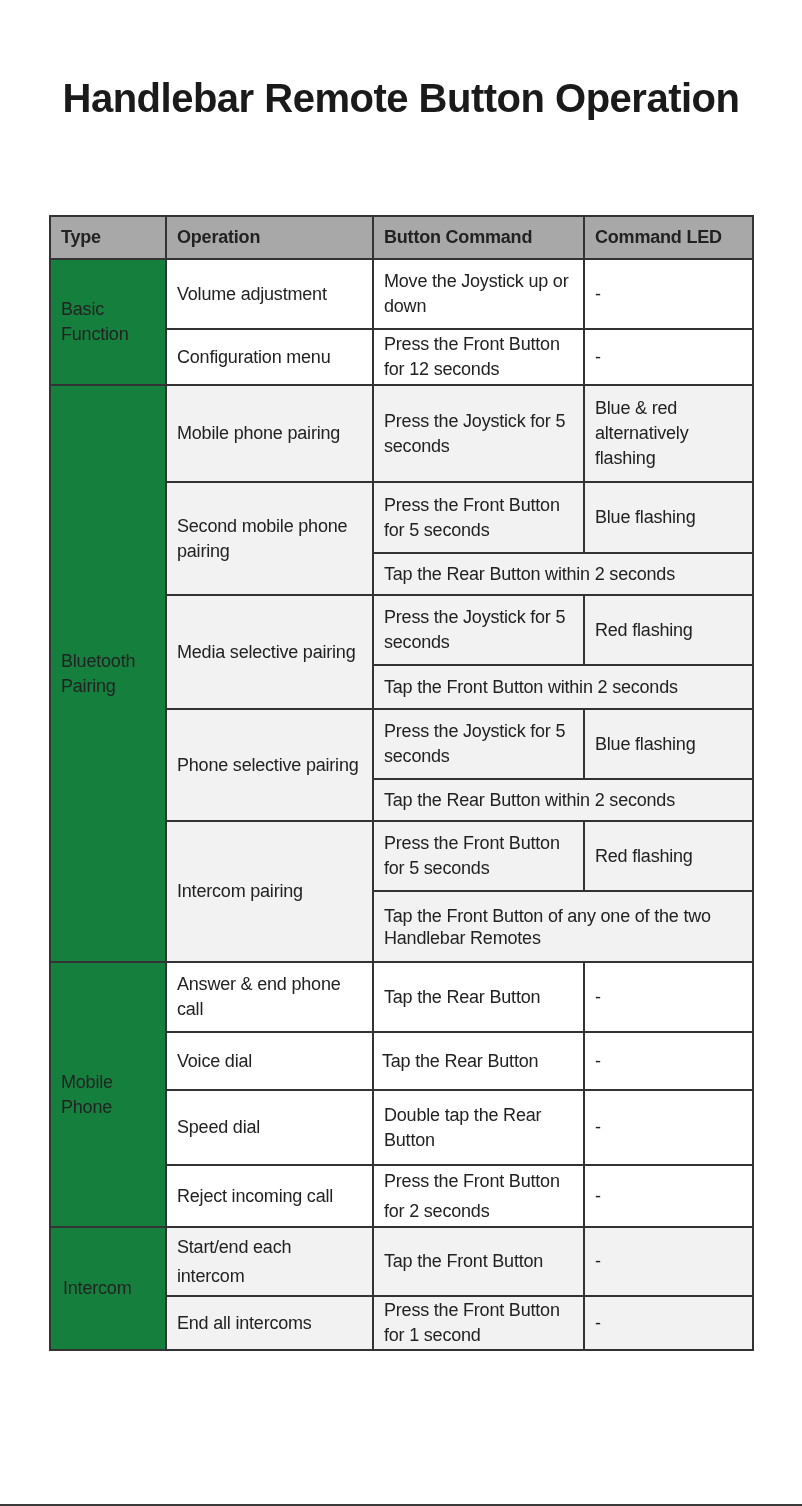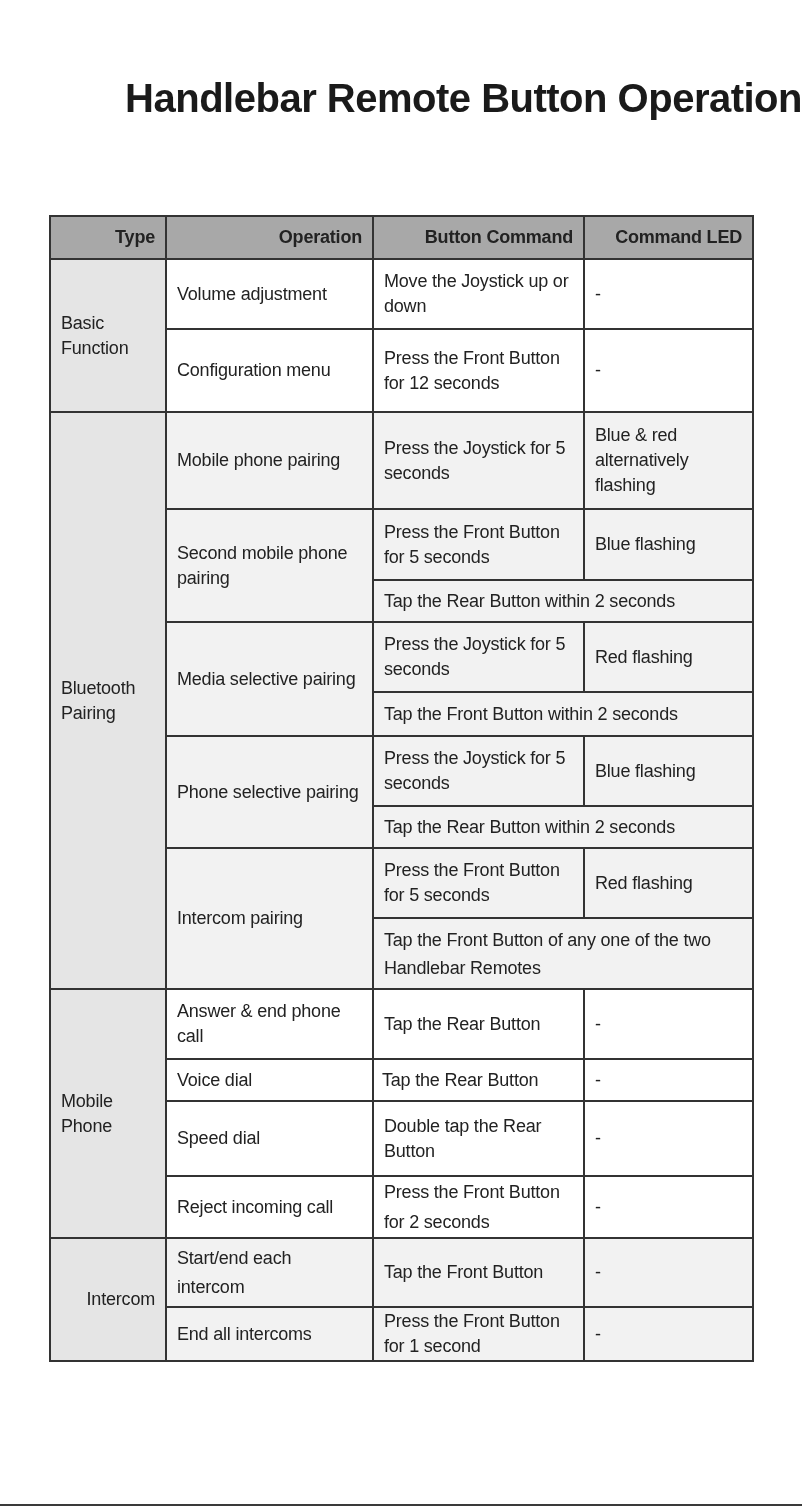--- a/index.html
+++ b/index.html
@@ -13,21 +13,21 @@
     position: relative;
     overflow: hidden;
     font-family: "Liberation Sans", "DejaVu Sans", sans-serif;
     color: #222222;
   }
   .page-title {
     position: absolute;
     left: 0;
     top: 70px;
     width: 802px;
-    text-align: right;
+    text-align: center;
     font-family: "Liberation Sans", "DejaVu Sans", sans-serif;
     font-weight: bold;
     font-size: 40px;
     letter-spacing: -0.5px;
     color: #1a1a1a;
     margin: 0;
     line-height: 56px;
   }
   table.ops {
     position: absolute;
@@ -42,27 +42,27 @@
   table.ops th, table.ops td {
     border: 2px solid #333333;
     padding: 0 10px;
     vertical-align: middle;
     text-align: left;
     letter-spacing: -0.2px;
   }
   table.ops th {
     background: #a8a8a8;
     font-weight: bold;
-    text-align: right;
+    text-align: left;
     height: 41px;
     font-size: 18px;
     color: #222222;
   }
   td.type-cell {
-    background: #e5e5e5;
+    background: #15803d;
     text-align: center;
     padding: 0 4px;
   }
   tr.white td:not(.type-cell) { background: #ffffff; }
   tr.gray td:not(.type-cell) { background: #f2f2f2; }
   td.dash { padding-left: 8px; }
 </style>
 </head>
 <body>
 
@@ -84,21 +84,21 @@
     </tr>
   </thead>
   <tbody>
 
     <tr class="white" style="height:70px">
       <td class="type-cell" rowspan="2">Basic Function</td>
       <td>Volume adjustment</td>
       <td>Move the Joystick up or down</td>
       <td class="dash">-</td>
     </tr>
-    <tr class="white" style="height:83px">
+    <tr class="white" style="height:56px">
       <td>Configuration menu</td>
       <td>Press the Front Button for 12 seconds</td>
       <td class="dash">-</td>
     </tr>
 
     <tr class="gray" style="height:97px">
       <td class="type-cell" rowspan="9">Bluetooth Pairing</td>
       <td>Mobile phone pairing</td>
       <td>Press the Joystick for 5 seconds</td>
       <td class="dash">Blue &amp; red alternatively flashing</td>
@@ -126,47 +126,47 @@
     </tr>
     <tr class="gray" style="height:42px">
       <td colspan="2">Tap the Rear Button within 2 seconds</td>
     </tr>
     <tr class="gray" style="height:70px">
       <td rowspan="2">Intercom pairing</td>
       <td>Press the Front Button for 5 seconds</td>
       <td class="dash">Red flashing</td>
     </tr>
     <tr class="gray" style="height:71px">
-      <td colspan="2" style="line-height:28px">Tap the Front Button of any one of the two Handlebar Remotes</td>
+      <td colspan="2" style="line-height:22px">Tap the Front Button of any one of the two Handlebar Remotes</td>
     </tr>
 
     <tr class="white" style="height:70px">
       <td class="type-cell" rowspan="4">Mobile Phone</td>
       <td>Answer &amp; end phone call</td>
       <td>Tap the Rear Button</td>
       <td class="dash">-</td>
     </tr>
-    <tr class="white" style="height:42px">
+    <tr class="white" style="height:58px">
       <td>Voice dial</td>
       <td style="padding-left:8px">Tap the Rear Button</td>
       <td class="dash">-</td>
     </tr>
     <tr class="white" style="height:75px">
       <td>Speed dial</td>
       <td>Double tap the Rear Button</td>
       <td class="dash">-</td>
     </tr>
     <tr class="white" style="height:56px">
       <td>Reject incoming call</td>
       <td style="line-height:30px">Press the Front Button for 2 seconds</td>
       <td class="dash">-</td>
     </tr>
 
     <tr class="gray" style="height:69px">
-      <td class="type-cell" rowspan="2" style="text-align:right;padding-left:12px">Intercom</td>
+      <td class="type-cell" rowspan="2" style="text-align:left;padding-left:12px">Intercom</td>
       <td style="line-height:29px">Start/end each intercom</td>
       <td>Tap the Front Button</td>
       <td class="dash">-</td>
     </tr>
     <tr class="gray" style="height:54px">
       <td>End all intercoms</td>
       <td>Press the Front Button for 1 second</td>
       <td class="dash">-</td>
     </tr>
   </tbody>

